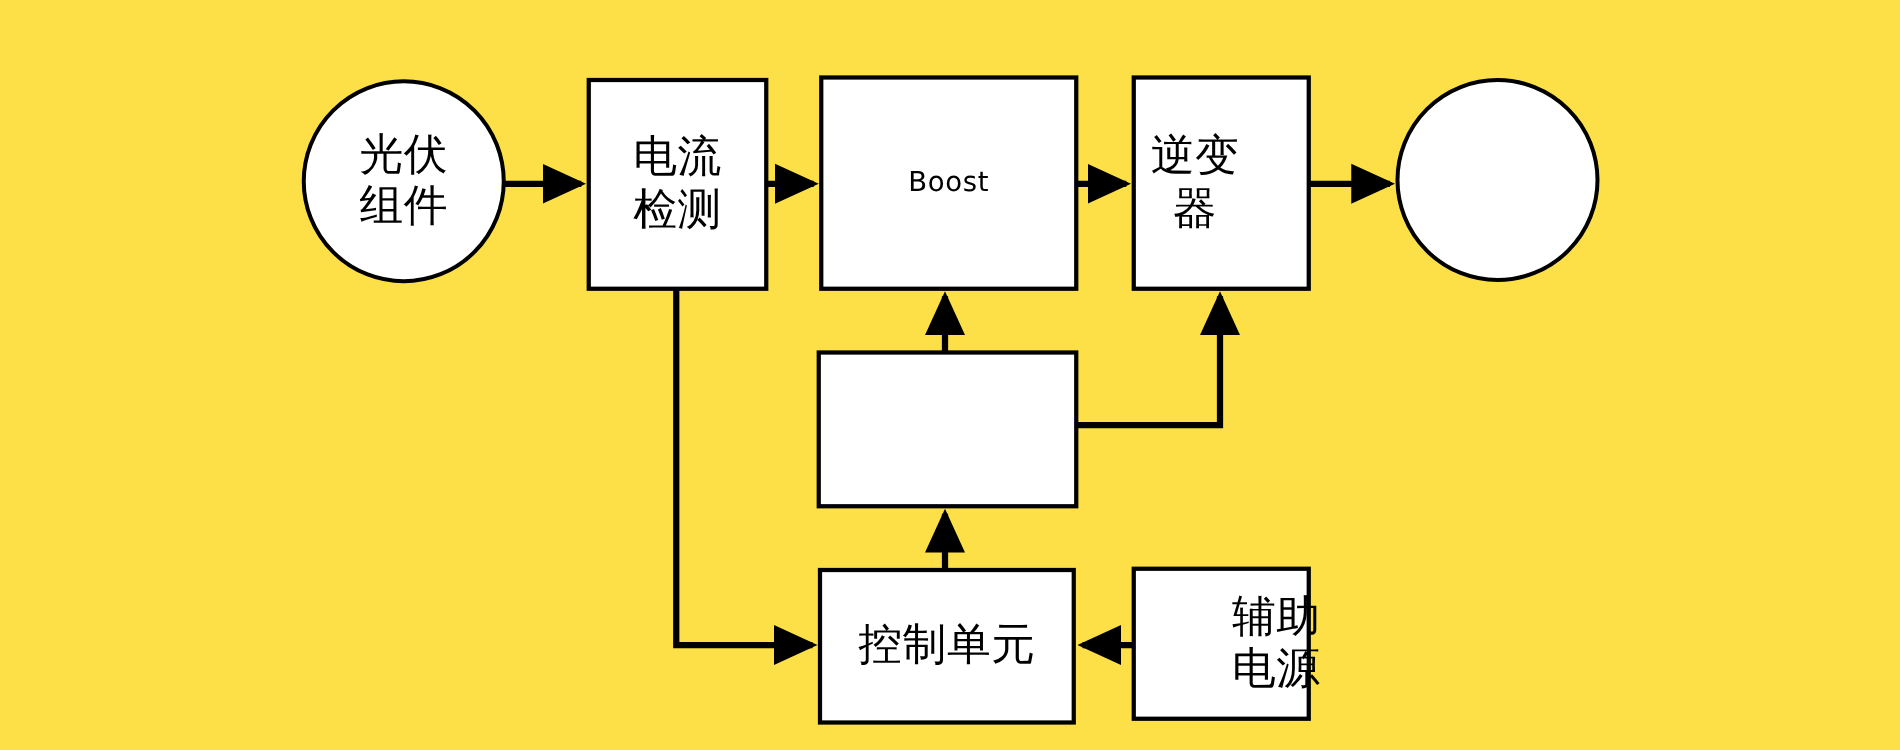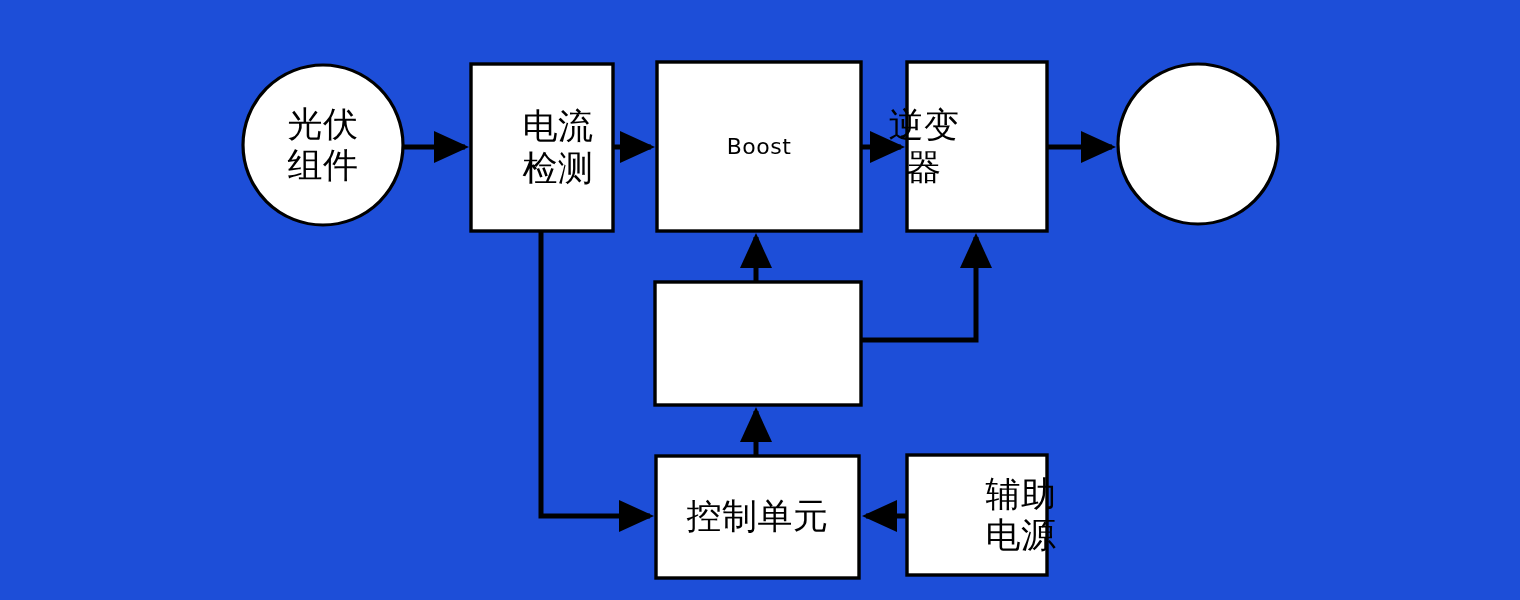--- a/index.html
+++ b/index.html
@@ -8,21 +8,21 @@
     padding: 0;
     background: #ffffff;
   }
   body {
     font-family: "DejaVu Sans", "Liberation Sans", sans-serif;
   }
   #canvas {
     position: relative;
     width: 1520px;
     height: 600px;
-    background: #1d4ed8;
+    background: #fde047;
     overflow: hidden;
   }
   #diagram-svg {
     position: absolute;
     left: 0;
     top: 0;
     width: 1520px;
     height: 600px;
   }
   .node-label {
@@ -92,30 +92,30 @@
     <line x1="756" y1="456" x2="756" y2="411" stroke="#000000" stroke-width="5" marker-end="url(#arrowhead)"></line>
 
     <line x1="907" y1="516" x2="866" y2="516" stroke="#000000" stroke-width="5" marker-end="url(#arrowhead)"></line>
   </svg>
 
   <div class="node-label" style="left:243px; top:65px; width:160px; height:160px;">
     <span class="ln">光伏</span>
     <span class="ln">组件</span>
   </div>
 
-  <div class="node-label" style="left:471px; top:64px; width:142px; height:167px;margin-left:16px;">
+  <div class="node-label" style="left:471px; top:64px; width:142px; height:167px;">
     <span class="ln">电流</span>
     <span class="ln">检测</span>
   </div>
 
   <div class="node-label" style="left:657px; top:62px; width:204px; height:169px;">
     <span class="ln latin">Boost</span>
   </div>
 
-  <div class="node-label" style="left:854px; top:62px; width:140px; height:169px;border-radius:25px;">
+  <div class="node-label" style="left:886px; top:62px; width:140px; height:169px;border-radius:25px;">
     <span class="ln">逆变</span>
     <span class="ln">器</span>
   </div>
 
 
 
   <div class="node-label" style="left:656px; top:456px; width:203px; height:122px;text-align:right;">
     <span class="ln">控制单元</span>
   </div>
 

